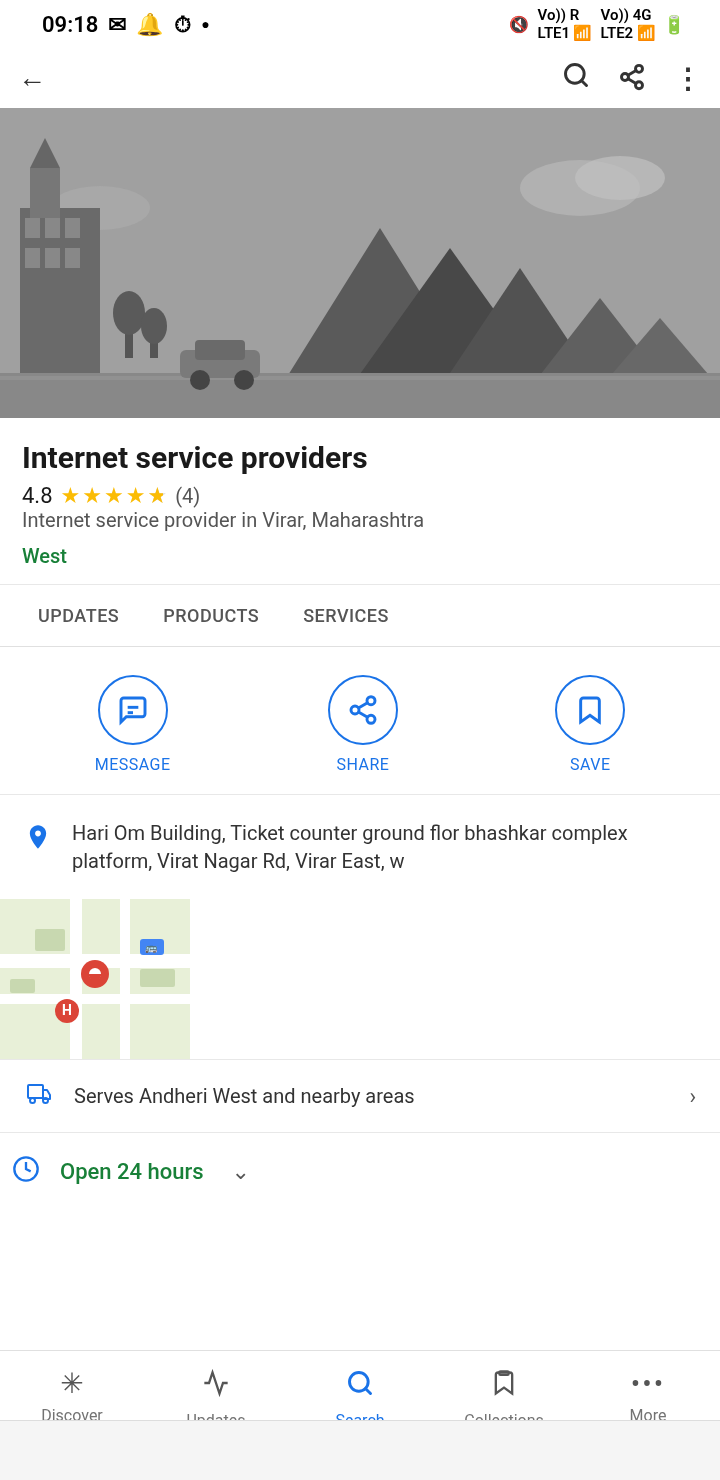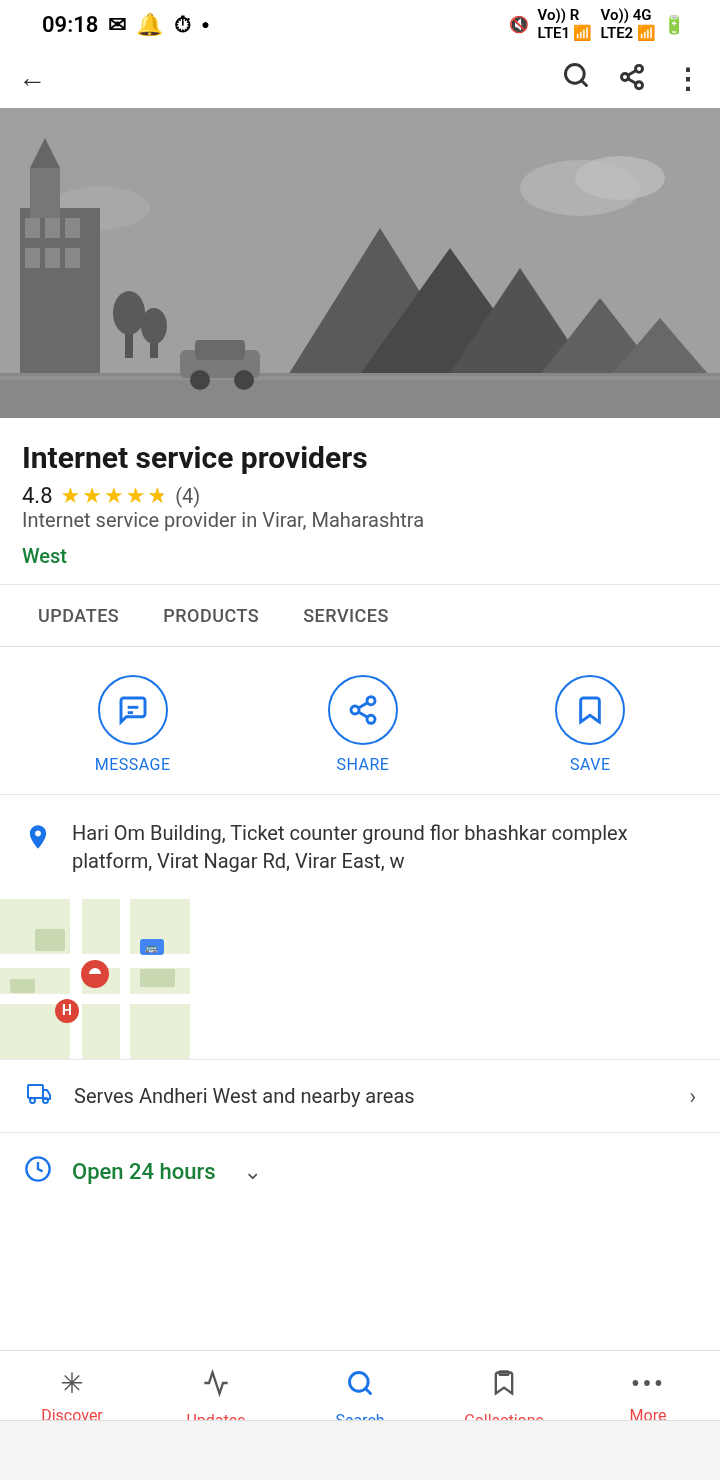--- a/index.html
+++ b/index.html
@@ -192,21 +192,21 @@
     }
     .chevron-right {
       font-size: 22px;
       color: #555;
     }
 
     
     .hours-row {
       display: flex;
       align-items: center;
-      padding: 22px 24px;
+      padding: 22px 12px;
       gap: 20px;
       cursor: pointer;
     }
     .hours-open {
       font-size: 22px;
       font-weight: 500;
       color: #188038;
     }
     .hours-chevron {
       font-size: 22px;
@@ -233,21 +233,21 @@
       flex-direction: column;
       align-items: center;
       gap: 6px;
       cursor: pointer;
       padding-top: 4px;
     }
     .nav-icon { font-size: 32px; color: #555; }
     .nav-icon.active { color: #1a73e8; }
     .nav-label {
       font-size: 16px;
-      color: #ef4444;
+      color: #737373;
     }
     .nav-label.active { color: #1a73e8; }
 
     
     .system-nav {
       position: fixed;
       bottom: 0;
       left: 0;
       width: 720px;
       height: 60px;

